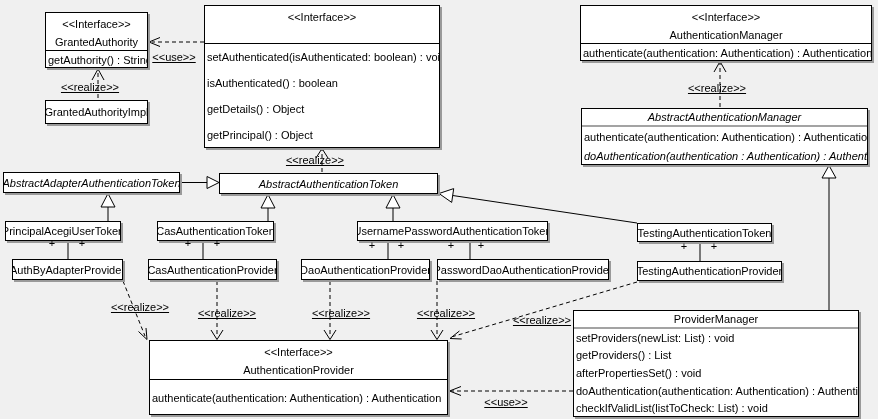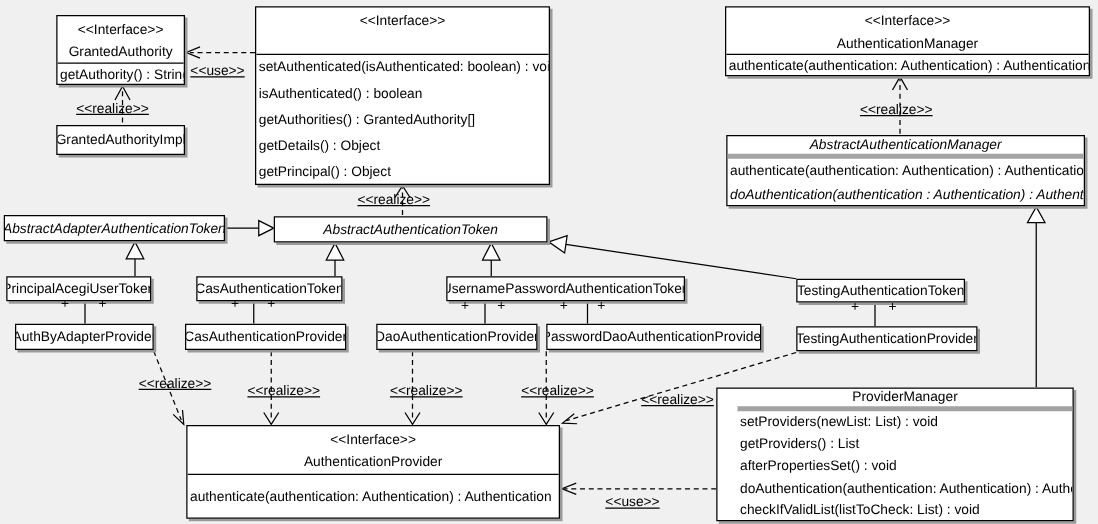--- a/index.html
+++ b/index.html
@@ -19,21 +19,21 @@
     border: 1px solid #000;
     box-shadow: 2px 2px 0 0 #9a9a9a;
     z-index: 2;
     overflow: hidden;
   }
   .title { text-align: center; }
   .title.with-divider { border-bottom: 1px solid #000; }
   .stereotype { line-height: 18px; padding-top: 2px; }
   .cls-name { line-height: 18px; }
   .one-line-title { display: flex; align-items: center; justify-content: center; height: 100%; }
-  .one-line-title.h18 { height: 18px; border-bottom: 4px solid #a3a3a3; }
+  .one-line-title.h18 { height: 18px; border-bottom: 2px solid #a3a3a3; }
   .methods { display: flex; flex-direction: column; position: absolute; left: 0; right: 0; top: 0; bottom: 0; }
   .m {
     flex: 1;
     display: flex;
     align-items: center;
     padding-left: 2px;
     white-space: nowrap;
     overflow: hidden;
   }
   .italic { font-style: italic; }
@@ -154,21 +154,20 @@
 </div>
 
 <div class="uml-box" style="left:204px; top:5px; width:236px; height:143px;">
   <div class="title with-divider" style="height:38px;">
     <div class="stereotype">&lt;&lt;Interface&gt;&gt;</div>
   </div>
   <div class="body-rel" style="height:104px;">
     <div class="methods">
       <div class="m">setAuthenticated(isAuthenticated: boolean) : void</div>
       <div class="m">isAuthenticated() : boolean</div>
-      <div class="m">getAuthorities() : GrantedAuthority[]</div>
       <div class="m">getDetails() : Object</div>
       <div class="m">getPrincipal() : Object</div>
     </div>
   </div>
 </div>
 
 <div class="uml-box" style="left:580px; top:5px; width:292px; height:56px;">
   <div class="title with-divider" style="height:38px;">
     <div class="stereotype">&lt;&lt;Interface&gt;&gt;</div>
     <div class="cls-name">AuthenticationManager</div>
@@ -239,21 +238,21 @@
     <div class="stereotype">&lt;&lt;Interface&gt;&gt;</div>
     <div class="cls-name">AuthenticationProvider</div>
   </div>
   <div class="body-rel" style="height:35px;">
     <div class="methods">
       <div class="m">authenticate(authentication: Authentication) : Authentication</div>
     </div>
   </div>
 </div>
 
-<div class="uml-box" style="left:573px; top:310px; width:286px; height:107px;padding-left:16px;">
+<div class="uml-box" style="left:573px; top:310px; width:286px; height:107px;">
   <div class="one-line-title h18">ProviderManager</div>
   <div class="body-rel" style="height:88px;">
     <div class="methods">
       <div class="m">setProviders(newList: List) : void</div>
       <div class="m">getProviders() : List</div>
       <div class="m">afterPropertiesSet() : void</div>
       <div class="m">doAuthentication(authentication: Authentication) : Authentication</div>
       <div class="m">checkIfValidList(listToCheck: List) : void</div>
     </div>
   </div>

